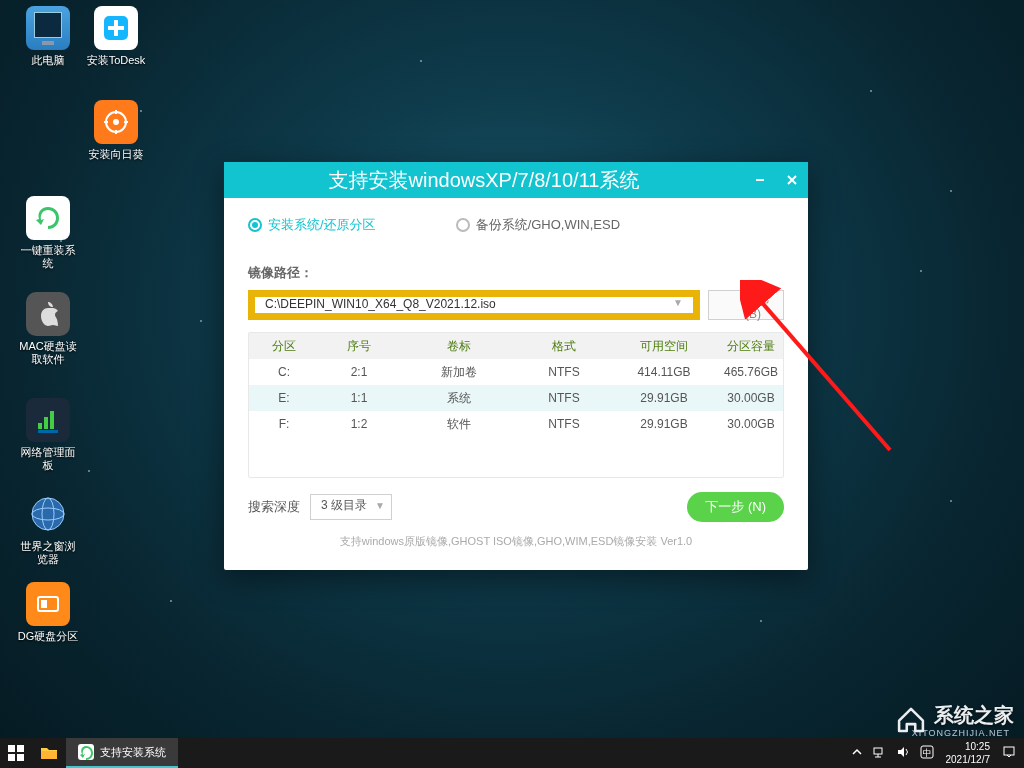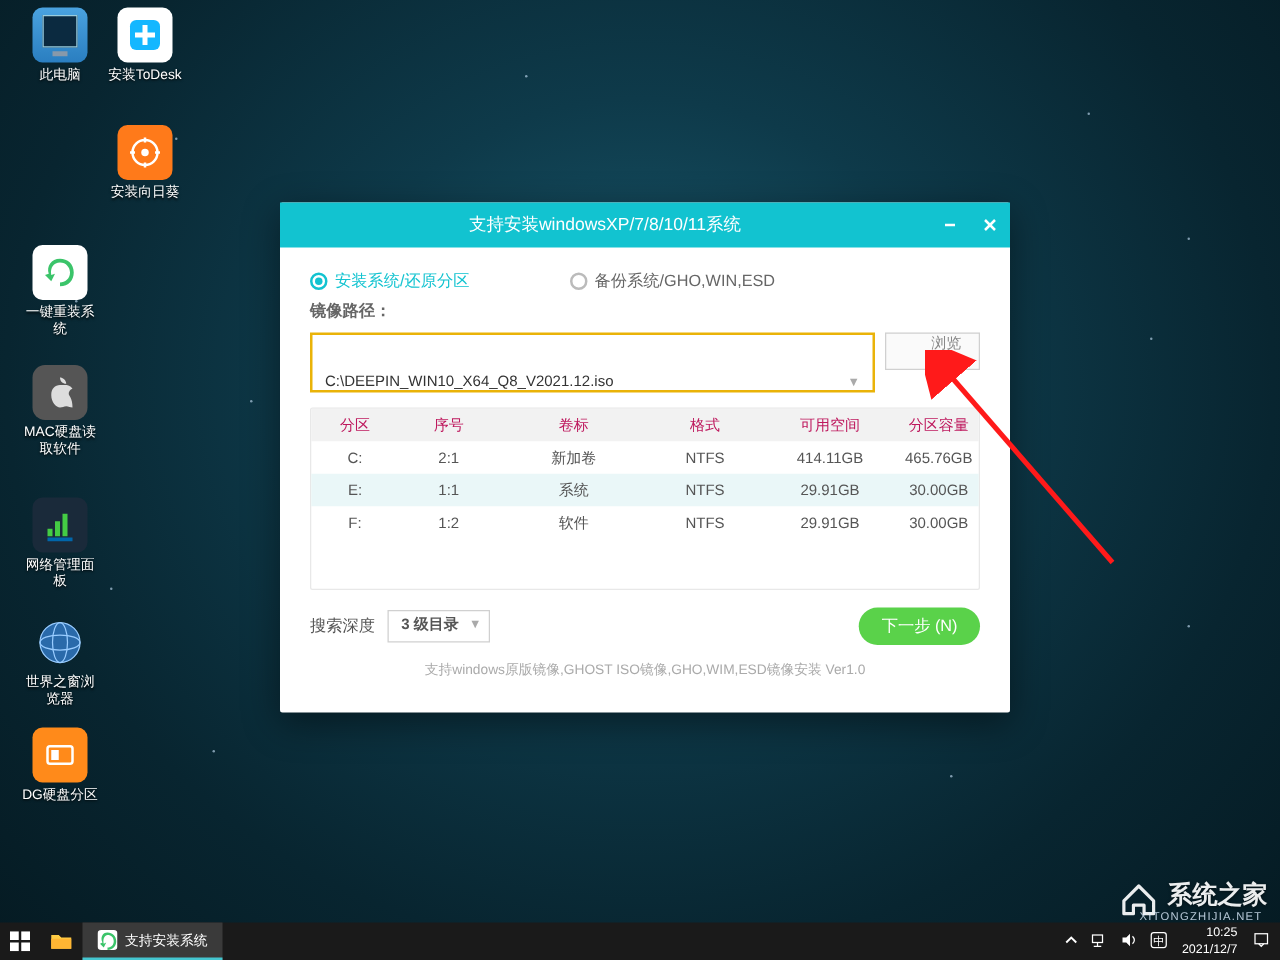--- a/index.html
+++ b/index.html
@@ -15,49 +15,49 @@
 
 .taskbar { position: absolute; left: 0; right: 0; bottom: 0; height: 30px; background: #1a1a1a; display: flex; align-items: center; color: #fff; font-size: 11px; }
 .tb-btn { height: 30px; display: flex; align-items: center; justify-content: center; padding: 0 8px; cursor: pointer; }
 .task-item { display: flex; align-items: center; gap: 6px; padding: 0 12px; height: 30px; background: #3a3a3a; border-bottom: 2px solid #44c6d0; cursor: pointer; }
 .tray { margin-left: auto; display: flex; align-items: center; height: 30px; gap: 2px; padding-right: 4px; }
 .tray-item { padding: 0 4px; cursor: pointer; }
 .clock { text-align: right; line-height: 13px; padding: 0 6px; font-size: 10px; }
 
 
 .win { position: absolute; left: 224px; top: 162px; width: 584px; height: 408px; background: #fff; box-shadow: 0 8px 30px rgba(0,0,0,.45); border-radius: 2px; display: flex; flex-direction: column; }
-.titlebar { height: 36px; background: #12c3d0; display: flex; align-items: center; color: #fff; font-size: 14px; }
+.titlebar { height: 36px; background: #12c3d0; display: flex; align-items: center; color: #fff; font-size: 20px; }
 .titlebar .title { flex: 1; text-align: center; }
 .tbtn { width: 32px; height: 36px; display: flex; align-items: center; justify-content: center; cursor: pointer; }
 
 .body { flex: 1; padding: 18px 24px 12px; color: #555; font-size: 13px; display: flex; flex-direction: column; }
-.radios { display: flex; gap: 80px; margin-bottom: 6px; }
+.radios { display: flex; gap: 80px; margin-bottom: 30px; }
 .radio { display: flex; align-items: center; gap: 6px; cursor: pointer; }
 .rbul { width: 14px; height: 14px; border: 2px solid #bbb; border-radius: 50%; display: flex; align-items: center; justify-content: center; }
 .radio.sel .rbul { border-color: #12c3d0; }
 .radio.sel .rbul::after { content: ""; width: 6px; height: 6px; background: #12c3d0; border-radius: 50%; }
 .radio.sel .rlbl { color: #12c3d0; }
 .rlbl { color: #666; }
 
 .lbl-row { margin-bottom: 8px; color: #666; font-weight: bold; }
 
 .path-row { display: flex; gap: 8px; margin-bottom: 12px; }
-.combo { flex: 1; height: 48px; border: 2px solid #eab308; display: flex; align-items: flex-end; padding: 0 10px; font-family: SimSun, monospace; font-size: 12px; color: #333; position: relative; cursor: pointer; }
+.combo { flex: 1; height: 30px; border: 7px solid #eab308; display: flex; align-items: flex-start; padding: 0 10px; font-family: SimSun, monospace; font-size: 12px; color: #333; position: relative; cursor: pointer; }
 .combo .caret { margin-left: auto; color: #aaa; font-size: 10px; }
 .browse { width: 76px; height: 30px; border: 1px solid #d0d0d0; background: #fafafa; color: #888; font-size: 12px; display: flex; align-items: center; justify-content: center; cursor: pointer; padding-left: 36px; }
 
 .table { border: 1px solid #e8e8e8; border-radius: 2px; }
 .thead, .trow { display: grid; grid-template-columns: 70px 80px 120px 90px 110px 1fr; text-align: center; font-size: 12px; }
-.thead { background: #f2f2f2; color: #be185d; height: 26px; line-height: 26px; }
+.thead { background: #f2f2f2; color: #4d7c0f; height: 26px; line-height: 26px; }
 .trow { height: 26px; line-height: 26px; color: #555; cursor: pointer; }
 .trow.sel { background: #eaf7f8; }
 .tgap { height: 40px; }
 
 .foot-row { display: flex; align-items: center; margin-top: 14px; gap: 10px; }
-.sel-small { height: 26px; border: 1px solid #d0d0d0; padding: 0 24px 4px 10px; font-size: 12px; color: #555; position: relative; cursor: pointer; display: flex; align-items: center; font-weight: bold; }
+.sel-small { height: 26px; border: 1px solid #d0d0d0; padding: 0 24px 4px 10px; font-size: 12px; color: #555; position: relative; cursor: pointer; display: flex; align-items: center; }
 .sel-small .caret { position: absolute; right: 6px; color: #aaa; font-size: 10px; }
 .next { margin-left: auto; background: #5ad24a; color: #fff; height: 30px; padding: 0 18px; border-radius: 15px; font-size: 13px; display: flex; align-items: center; cursor: pointer; }
 
 .footer-note { text-align: center; color: #aaa; font-size: 11px; margin-top: 12px; }
 
 
 .arrow { position: absolute; pointer-events: none; }
 
 
 .watermark { position: absolute; right: 10px; bottom: 32px; color: #fff; display: flex; align-items: flex-start; gap: 6px; font-size: 20px; font-weight: bold; opacity: .92; text-shadow: 0 1px 3px rgba(0,0,0,.6); }

